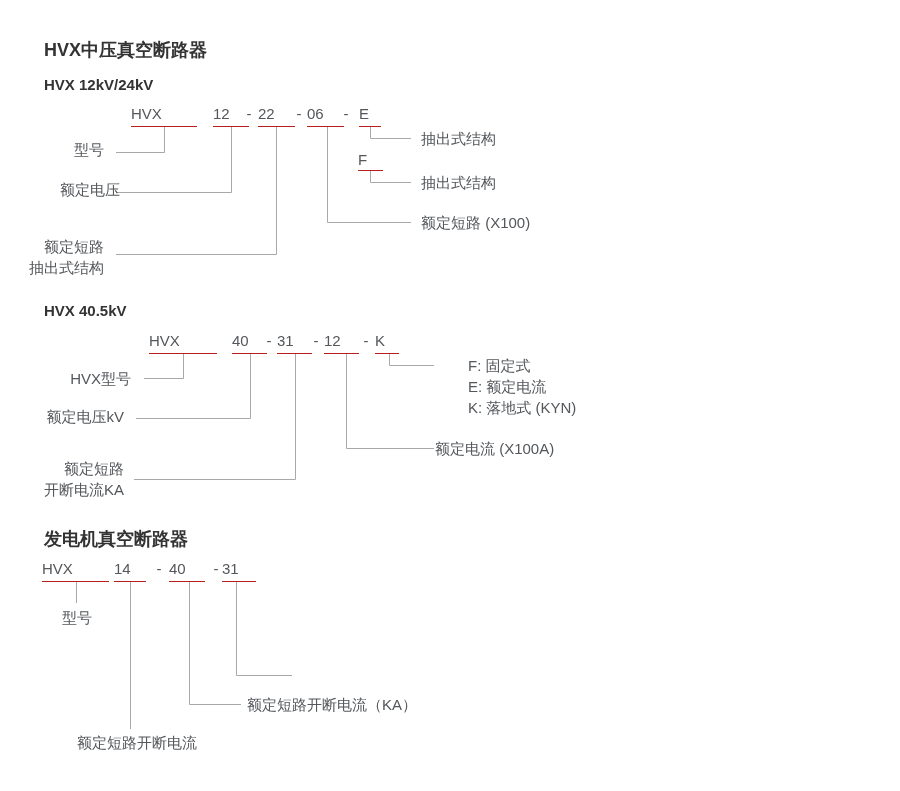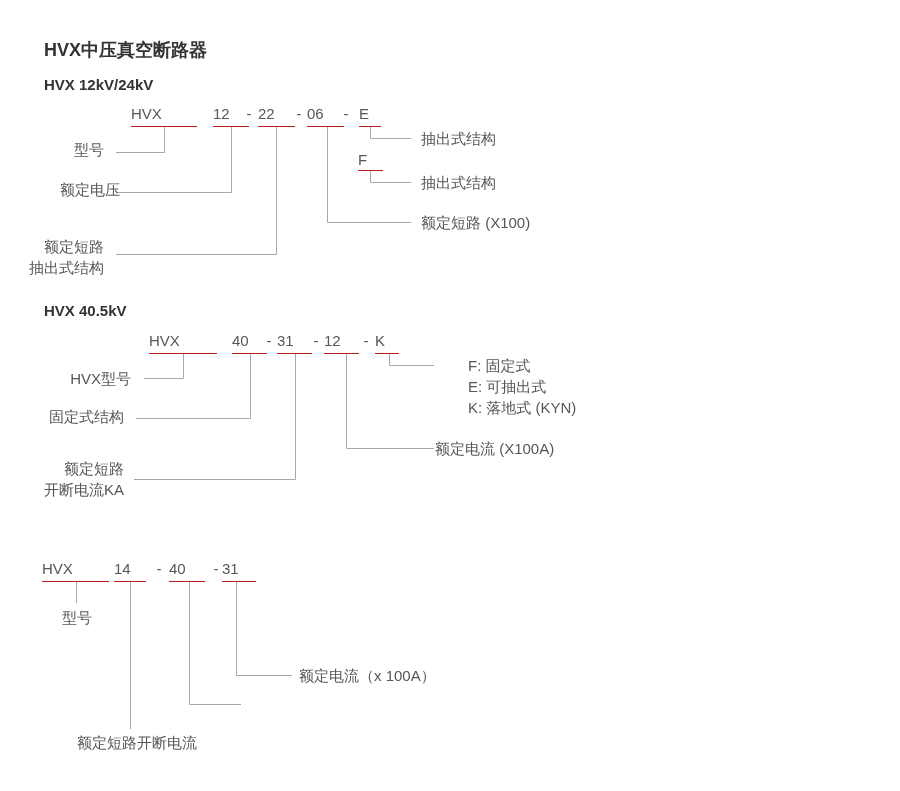--- a/index.html
+++ b/index.html
@@ -90,37 +90,38 @@
   <div class="code-part" style="left:130px;top:331px;width:68px">HVX</div>
   <div class="code-part" style="left:213px;top:331px;width:35px">40</div>
   <span class="dash" style="left:244px;top:331px">-</span>
   <div class="code-part" style="left:258px;top:331px;width:35px">31</div>
   <span class="dash" style="left:291px;top:331px">-</span>
   <div class="code-part" style="left:305px;top:331px;width:35px">12</div>
   <span class="dash" style="left:341px;top:331px">-</span>
   <div class="code-part" style="left:356px;top:331px;width:24px">K</div>
 
   <div class="label right" style="left:0;width:112px;top:368px">HVX型号</div>
-  <div class="label right" style="left:0;width:105px;top:406px">固定式结构</div>
+  <div class="label right" style="left:0;width:105px;top:406px">额定电压kV</div>
   <div class="label right" style="left:0;width:105px;top:458px">
     <div>额定短路</div>
     <div>开断电流KA</div>
   </div>
   <div class="label" style="left:449px;top:355px">
     <div>F: 固定式</div>
-    <div>E: 可抽出式</div>
+    <div>E: 额定电流</div>
     <div>K: 落地式 (KYN)</div>
   </div>
   <div class="label" style="left:416px;top:438px">额定电流 (X100A)</div>
 
+  <h1 class="h1" style="top:527px">发电机真空断路器</h1>
 
   <div class="code-part" style="left:23px;top:559px;width:67px">HVX</div>
   <div class="code-part" style="left:95px;top:559px;width:32px">14</div>
   <span class="dash" style="left:134px;top:559px">-</span>
   <div class="code-part" style="left:150px;top:559px;width:36px">40</div>
   <span class="dash" style="left:191px;top:559px">-</span>
   <div class="code-part" style="left:203px;top:559px;width:34px">31</div>
 
   <div class="label center" style="left:33px;width:50px;top:607px">型号</div>
-  <div class="label" style="left:280px;top:665px">额定电流（x 100A）</div>
+  <div class="label" style="left:228px;top:694px">额定短路开断电流（KA）</div>
   <div class="label" style="left:58px;top:732px">额定短路开断电流</div>
 
 </div>
 
 </body></html>

